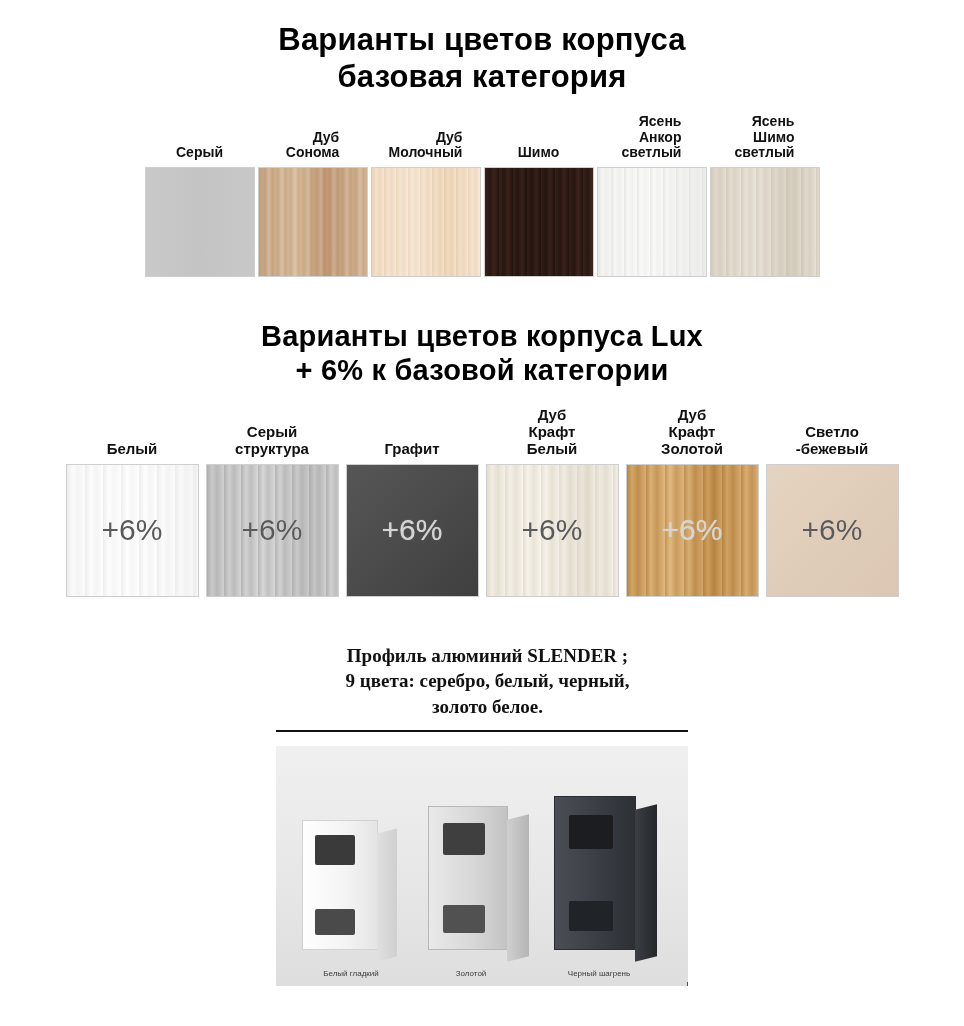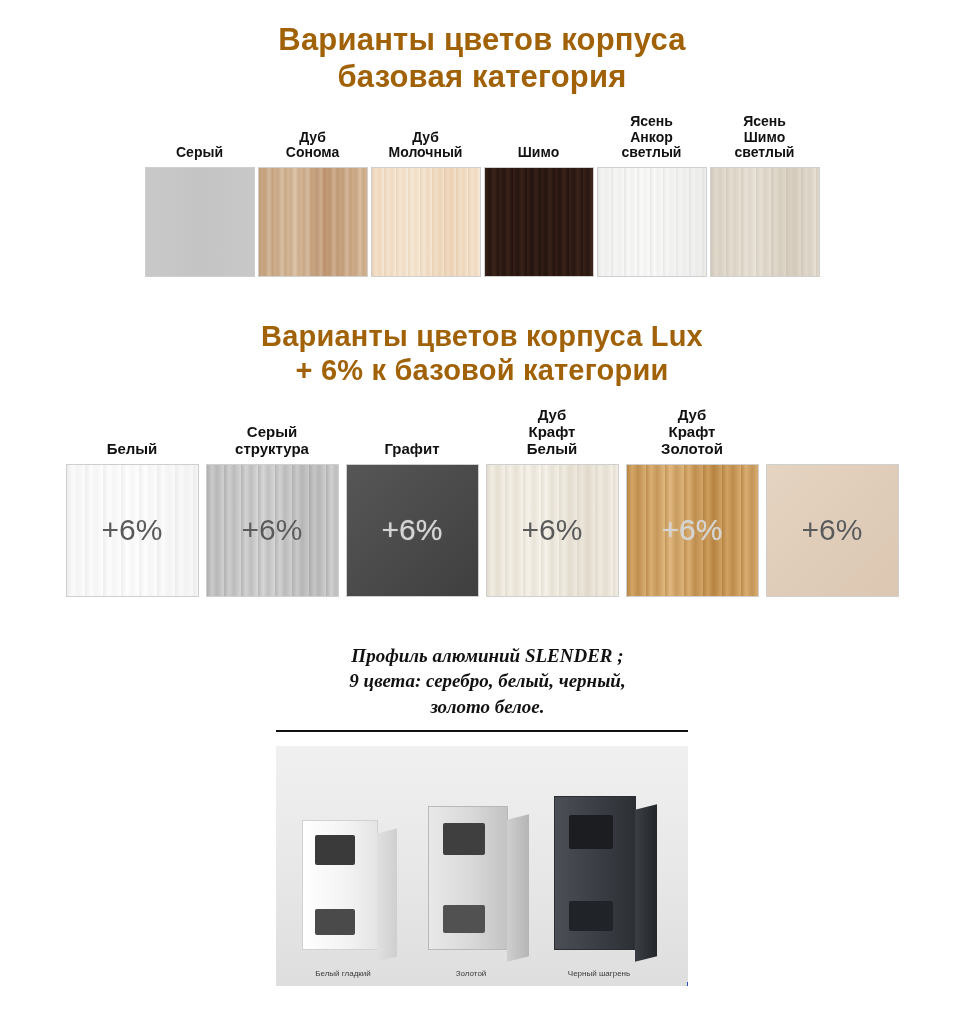--- a/index.html
+++ b/index.html
@@ -18,21 +18,21 @@
 
   .page {
     width: 964px;
     height: 1026px;
     position: relative;
   }
 
   
   .heading {
     text-align: center;
-    color: #a16207;
+    color: #000000;
     font-weight: bold;
     line-height: 1.18;
   }
   .heading-1 {
     font-size: 31px;
     padding-top: 22px;
     letter-spacing: 0.2px;
   }
   .heading-2 {
     font-size: 29px;
@@ -78,20 +78,21 @@
   .row-base .swatch {
     width: 113px;
     justify-content: flex-end;
   }
   .row-base .swatch-label {
     height: 48px;
     display: flex;
     align-items: flex-end;
     justify-content: center;
     width: 100%;
+    text-align: right;
   }
   .row-base .swatch-chip {
     width: 110px;
     height: 110px;
   }
 
   
   .row-lux {
     margin-top: 14px;
   }
@@ -198,21 +199,20 @@
   }
   .tex-light-beige {
     background: linear-gradient(135deg, #e5d4c2 0%, #e0cdb9 50%, #dbc7b2 100%);
   }
 
   
   .profile-caption {
     margin-top: 46px;
     text-align: center;
     font-family: "Liberation Serif", serif;
-    font-style: italic;
     font-weight: bold;
     font-size: 19px;
     line-height: 1.35;
     color: #111;
     margin-left: 11px;
   }
   .profile-rule {
     width: 412px;
     height: 2px;
     background: #111;
@@ -312,21 +312,21 @@
 
   .prof-caption {
     position: absolute;
     bottom: 8px;
     font-size: 8px;
     color: #3a3a3a;
     text-align: center;
     width: 110px;
     font-family: "Liberation Sans", sans-serif;
   }
-  .cap-white  { left: 12px; }
+  .cap-white  { left: 20px; }
   .cap-silver { left: 140px; }
   .cap-black  { left: 268px; }
 
   .photo-tick {
     position: absolute;
     right: 0;
     bottom: -10px;
     width: 1px;
     height: 14px;
     background: #2b4fb8;
@@ -423,20 +423,22 @@
     <div class="swatch">
       <div class="swatch-label">Дуб
 Крафт
 Золотой</div>
       <div class="swatch-chip tex-oak-craft-gold">
         <span class="pct light">+6%</span>
       </div>
     </div>
 
     <div class="swatch">
+      <div class="swatch-label">Светло
+-бежевый</div>
       <div class="swatch-chip tex-light-beige">
         <span class="pct">+6%</span>
       </div>
     </div>
 
   </div>
 
   <div class="profile-caption">
     <div>Профиль алюминий SLENDER ;</div>
     <div>9 цвета: серебро, белый, черный,</div>

